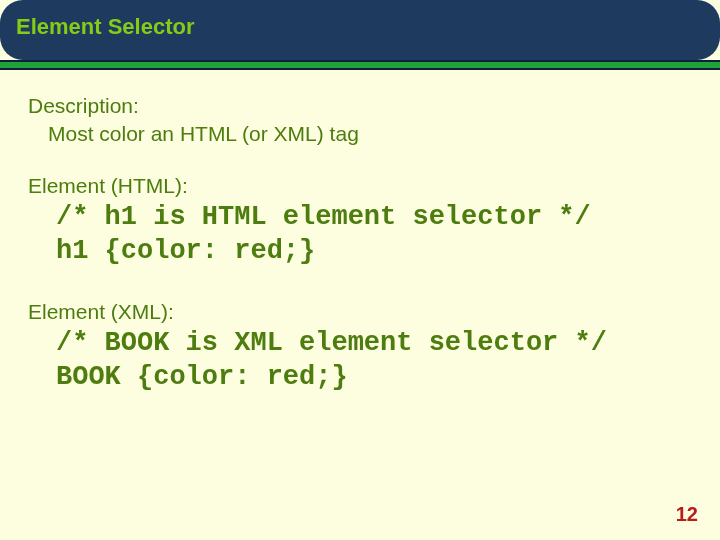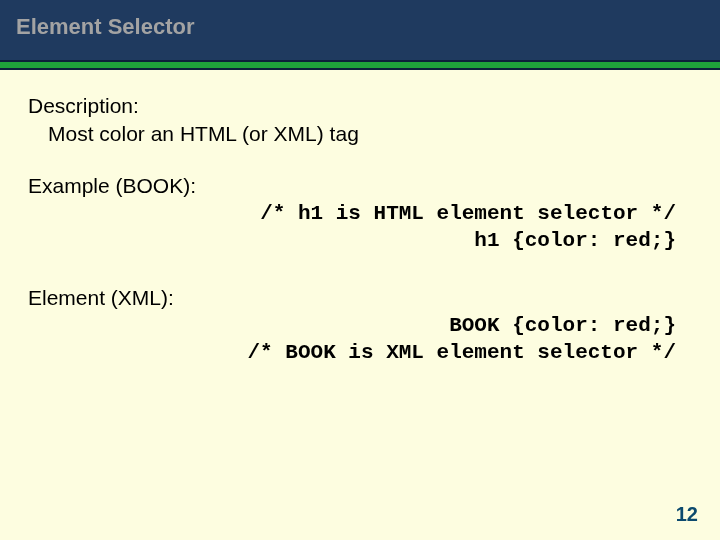--- a/index.html
+++ b/index.html
@@ -4,86 +4,86 @@
 <style>
   * { margin: 0; padding: 0; box-sizing: border-box; }
   html, body { width: 720px; height: 540px; overflow: hidden; }
   body {
     background: #fdfde0;
     font-family: Arial, Helvetica, sans-serif;
     position: relative;
   }
   .header {
     background: #1f3a5f;
-    color: #a3a3a3;
+    color: #84cc16;
     padding: 14px 16px 20px 16px;
     font-size: 22px;
     font-weight: bold;
+    border-radius: 23px;
   }
   .green-bar {
     height: 10px;
     background: #1fa23a;
     border-top: 2px solid #0d1f3a;
     border-bottom: 2px solid #0d1f3a;
   }
   .content {
-    padding: 24px 44px 0 28px;
-    color: #000000;
+    padding: 24px 16px 0 28px;
+    color: #4d7c0f;
   }
   .section-label {
     font-size: 21px;
     margin-bottom: 4px;
   }
   .body-text {
     font-size: 21px;
     margin-left: 20px;
     margin-bottom: 28px;
   }
   .code-line {
     font-family: "Courier New", Courier, monospace;
     font-weight: bold;
-    font-size: 21px;
-    margin-left: 14px;
+    font-size: 27px;
+    margin-left: 28px;
     margin-bottom: 4px;
     white-space: pre;
-    text-align: right;
   }
   .code-block {
     margin-bottom: 34px;
   }
   .page-number {
     position: absolute;
     right: 22px;
     bottom: 14px;
     font-size: 20px;
     font-weight: bold;
-    color: #0c4a6e;
+    color: #b91c1c;
     margin-left: 36px;
   }
 </style>
 </head>
 <body>
 
 <div class="header">
   <span>Element Selector</span>
 </div>
 <div class="green-bar"></div>
 
 <div class="content">
 
   <div class="section-label">Description:</div>
   <div class="body-text">Most color an HTML (or XML) tag</div>
 
-  <div class="section-label">Example (BOOK):</div>
+  <div class="section-label">Element (HTML):</div>
   <div class="code-block">
     <div class="code-line">/* h1 is HTML element selector */</div>
     <div class="code-line">h1 {color: red;}</div>
   </div>
 
   <div class="section-label">Element (XML):</div>
   <div class="code-block">
+    <div class="code-line">/* BOOK is XML element selector */</div>
     <div class="code-line">BOOK {color: red;}</div>
-    <div class="code-line">/* BOOK is XML element selector */</div>
   </div>
 
 </div>
 
 <div class="page-number">12</div>
 
 </body></html>

